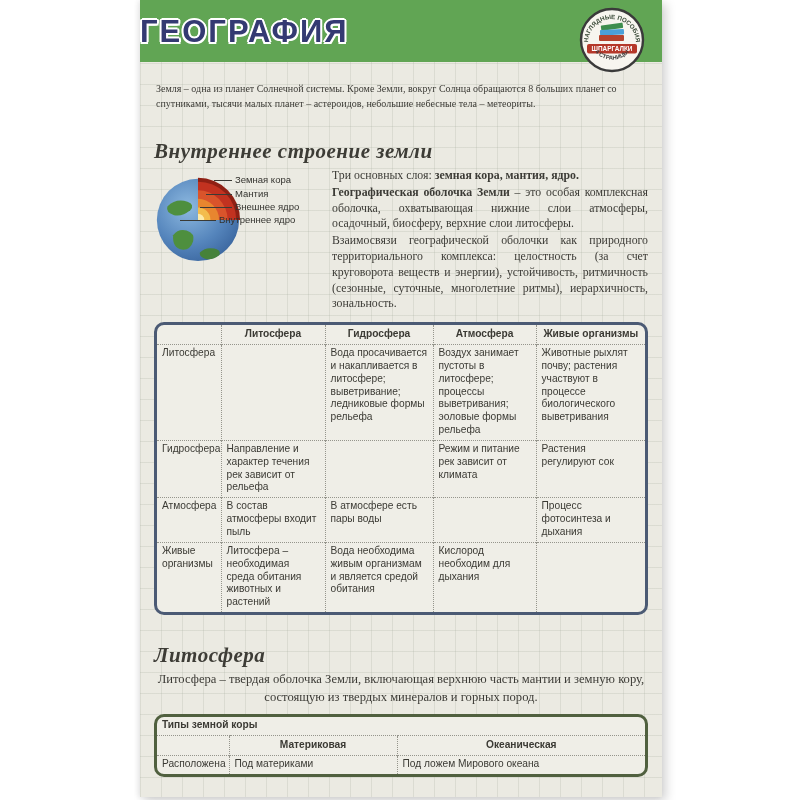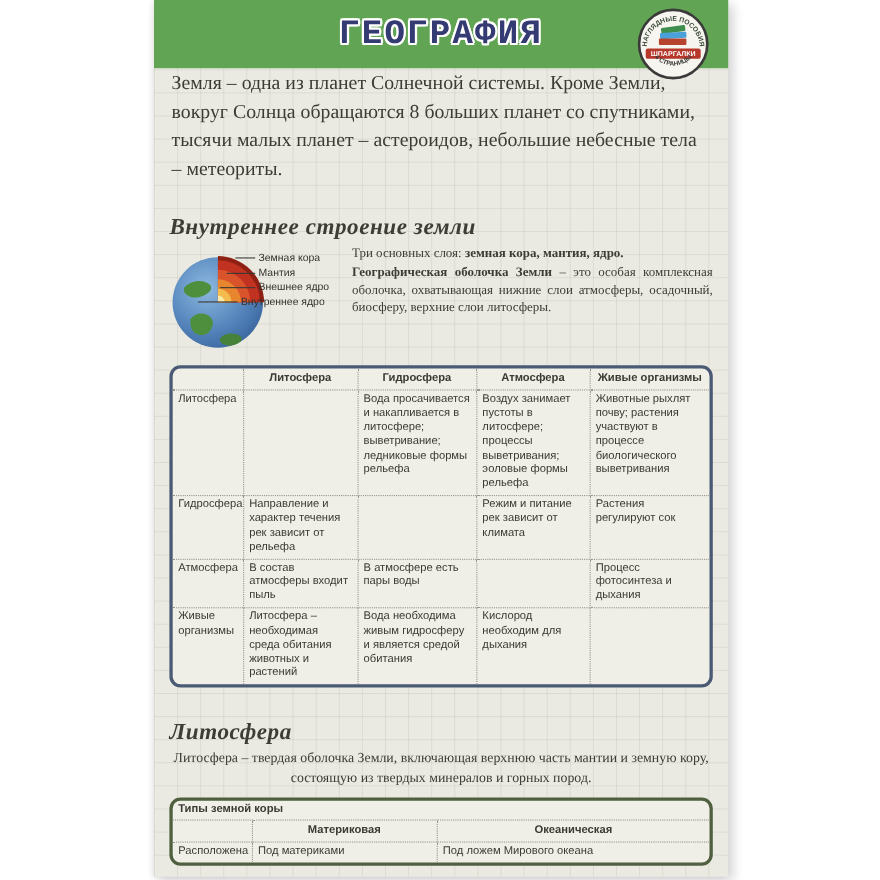--- a/index.html
+++ b/index.html
@@ -6,31 +6,31 @@
   body{width:800px;height:800px;background:#ffffff;position:relative;overflow:hidden;
        font-family:"Liberation Serif",serif;color:#3c3b36;}
   .paper{position:absolute;left:140px;top:0;width:522px;height:797px;
          background-color:#ebeae2;
          background-image:
            linear-gradient(to right, rgba(175,180,168,.28) 1px, transparent 1px),
            linear-gradient(to bottom, rgba(175,180,168,.28) 1px, transparent 1px);
          background-size:21px 21px;
          box-shadow:4px 4px 10px rgba(0,0,0,.18), -2px 0 5px rgba(0,0,0,.07);}
   .band{position:absolute;left:0;top:0;width:100%;height:62px;background:#61a554;}
-  .page-title{position:absolute;left:0;top:14px;width:100%;text-align:center;
-      font-family:Liberation Mono, monospace;font-weight:bold;font-size:31px;
+  .page-title{position:absolute;left:0;top:14px;width:100%;text-align:left;
+      font-family:Liberation Sans, sans-serif;font-weight:bold;font-size:31px;
       letter-spacing:2px;color:#343a72;
       text-shadow:-2px 0 0 #fff,2px 0 0 #fff,0 -2px 0 #fff,0 2px 0 #fff,
                   -1.5px -1.5px 0 #fff,1.5px -1.5px 0 #fff,-1.5px 1.5px 0 #fff,1.5px 1.5px 0 #fff;}
   .badge{position:absolute;top:7px;right:17px;width:66px;height:66px;}
   .content{position:absolute;left:14px;top:62px;width:494px;}
-  .intro{margin:0 2px 0;font-size:18px;line-height:1.45;text-align:left;}
+  .intro{margin:20px 2px 0;font-size:10px;line-height:1.45;text-align:left;}
   .script-h{font-family:"Liberation Serif",serif;font-style:italic;font-weight:600;
             font-size:21px;color:#3d3c36;margin:28px 0 3px;letter-spacing:.5px;}
-  .diag-row{display:flex;gap:14px;margin-top:4px;}
+  .diag-row{display:flex;gap:26px;margin-top:4px;}
   .diagram{position:relative;width:152px;height:100px;flex:0 0 152px;}
   .diagram svg{position:absolute;left:0;top:4px;}
   .dlabel{position:absolute;font-family:"Liberation Sans",sans-serif;font-size:9.5px;
           color:#33322e;white-space:nowrap;}
   .dlabel .lead{display:inline-block;height:1px;background:#3a3a35;vertical-align:middle;margin-right:3px;}
   .diag-text{flex:1;font-size:11.8px;line-height:1.34;text-align:justify;}
   .diag-text p{margin:0 0 1px;}
   b.strong{font-weight:bold;}
   .tbl-wrap{border-radius:10px;overflow:hidden;background:#efeee7;
             font-family:"Liberation Sans",sans-serif;}
@@ -110,20 +110,21 @@
           </g>
         </svg>
         <div class="dlabel" style="left:60px;top:6px"><i class="lead" style="width:18px"></i><span>Земная кора</span></div>
         <div class="dlabel" style="left:52px;top:20px"><i class="lead" style="width:26px"></i><span>Мантия</span></div>
         <div class="dlabel" style="left:46px;top:33px"><i class="lead" style="width:32px"></i><span>Внешнее ядро</span></div>
         <div class="dlabel" style="left:26px;top:46px"><i class="lead" style="width:36px"></i><span>Внутреннее ядро</span></div>
       </div>
       <div class="diag-text">
         <p><span>Три основных слоя: </span><b class="strong">земная кора, мантия, ядро.</b></p>
         <p><b class="strong">Географическая оболочка Земли</b><span> – это особая комплексная оболочка, охватывающая нижние слои атмосферы, осадочный, биосферу, верхние слои литосферы.</span></p>
+        <p>Взаимосвязи географической оболочки как природного территориального комплекса: целостность (за счет круговорота веществ и энергии), устойчивость, ритмичность (сезонные, суточные, многолетние ритмы), иерархичность, зональность.</p>
       </div>
     </div>
 
     <div class="tbl-wrap t-navy">
       <table>
         <colgroup>
             <col style="width:64px">
             <col style="width:104px">
             <col style="width:108px">
             <col style="width:103px">
@@ -154,21 +155,21 @@
         <tr>
           <td>Атмосфера</td>
           <td>В состав атмосферы входит пыль</td>
           <td>В атмосфере есть пары воды</td>
           <td></td>
           <td>Процесс фотосинтеза и дыхания</td>
         </tr>
         <tr>
           <td>Живые организмы</td>
           <td>Литосфера – необходимая среда обитания животных и растений</td>
-          <td>Вода необходима живым гидросферу и является средой обитания</td>
+          <td>Вода необходима живым организмам и является средой обитания</td>
           <td>Кислород необходим для дыхания</td>
           <td></td>
         </tr>
       </tbody>
         </table>
     </div>
 
     <div class="script-h">Литосфера</div>
     <p class="para" style="margin-top:0">Литосфера – твердая оболочка Земли, включающая верхнюю часть мантии и земную кору, состоящую из твердых минералов и горных пород.</p>
 

